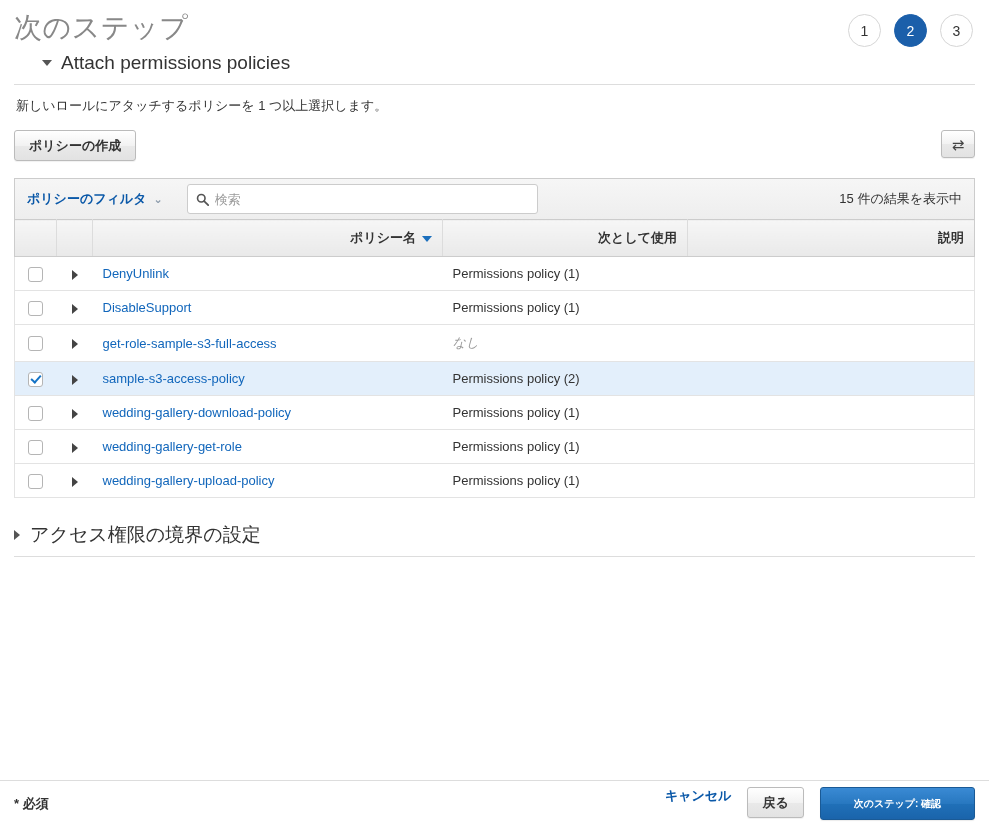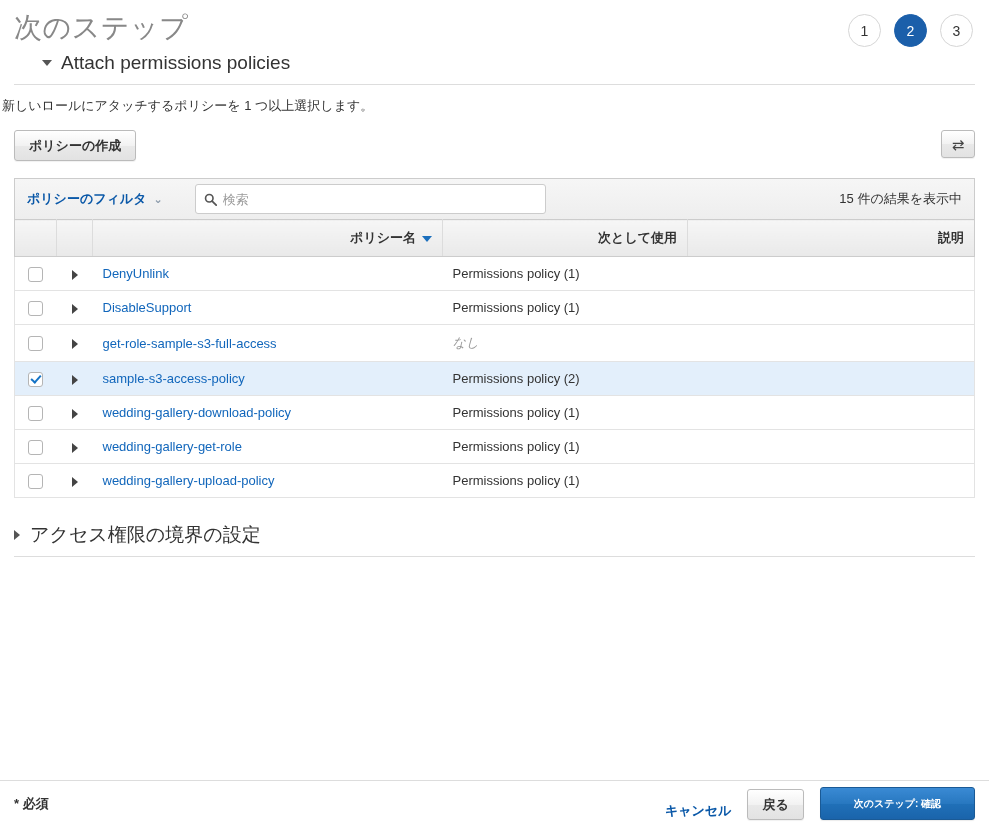--- a/index.html
+++ b/index.html
@@ -87,21 +87,21 @@
     font-weight: 400;
     color: #333333;
   }
   .divider {
     height: 1px;
     background: #dddddd;
     margin: 6px 14px 0 14px;
   }
 
   .section-desc {
-    padding: 12px 14px 0 2px;
+    padding: 12px 14px 0 16px;
     font-size: 13px;
     color: #333333;
   }
 
   
   .toolbar {
     position: relative;
     padding: 15px 14px 0 14px;
     height: 48px;
     box-sizing: border-box;
@@ -157,21 +157,21 @@
     cursor: pointer;
     white-space: nowrap;
   }
   .filter-caret {
     margin-left: 7px;
     color: #8a9aab;
     font-size: 11px;
     display: inline-block;
   }
   .search-wrap {
-    margin-left: 32px;
+    margin-left: 24px;
     width: 351px;
     height: 30px;
     background: #ffffff;
     border: 1px solid #cccccc;
     border-radius: 3px;
     display: flex;
     align-items: center;
     padding: 0 8px;
     box-sizing: border-box;
   }
@@ -340,21 +340,21 @@
     box-sizing: border-box;
   }
   .required-note {
     font-size: 13px;
     font-weight: bold;
     color: #333333;
   }
   .footer-actions {
     margin-left: auto;
     display: flex;
-    align-items: flex-end;
+    align-items: flex-start;
     gap: 16px;
   }
   .link-btn {
     color: #0a58a8;
     font-size: 13px;
     text-decoration: none;
     cursor: pointer;
     font-weight: bold;
   }
   .btn-primary {

